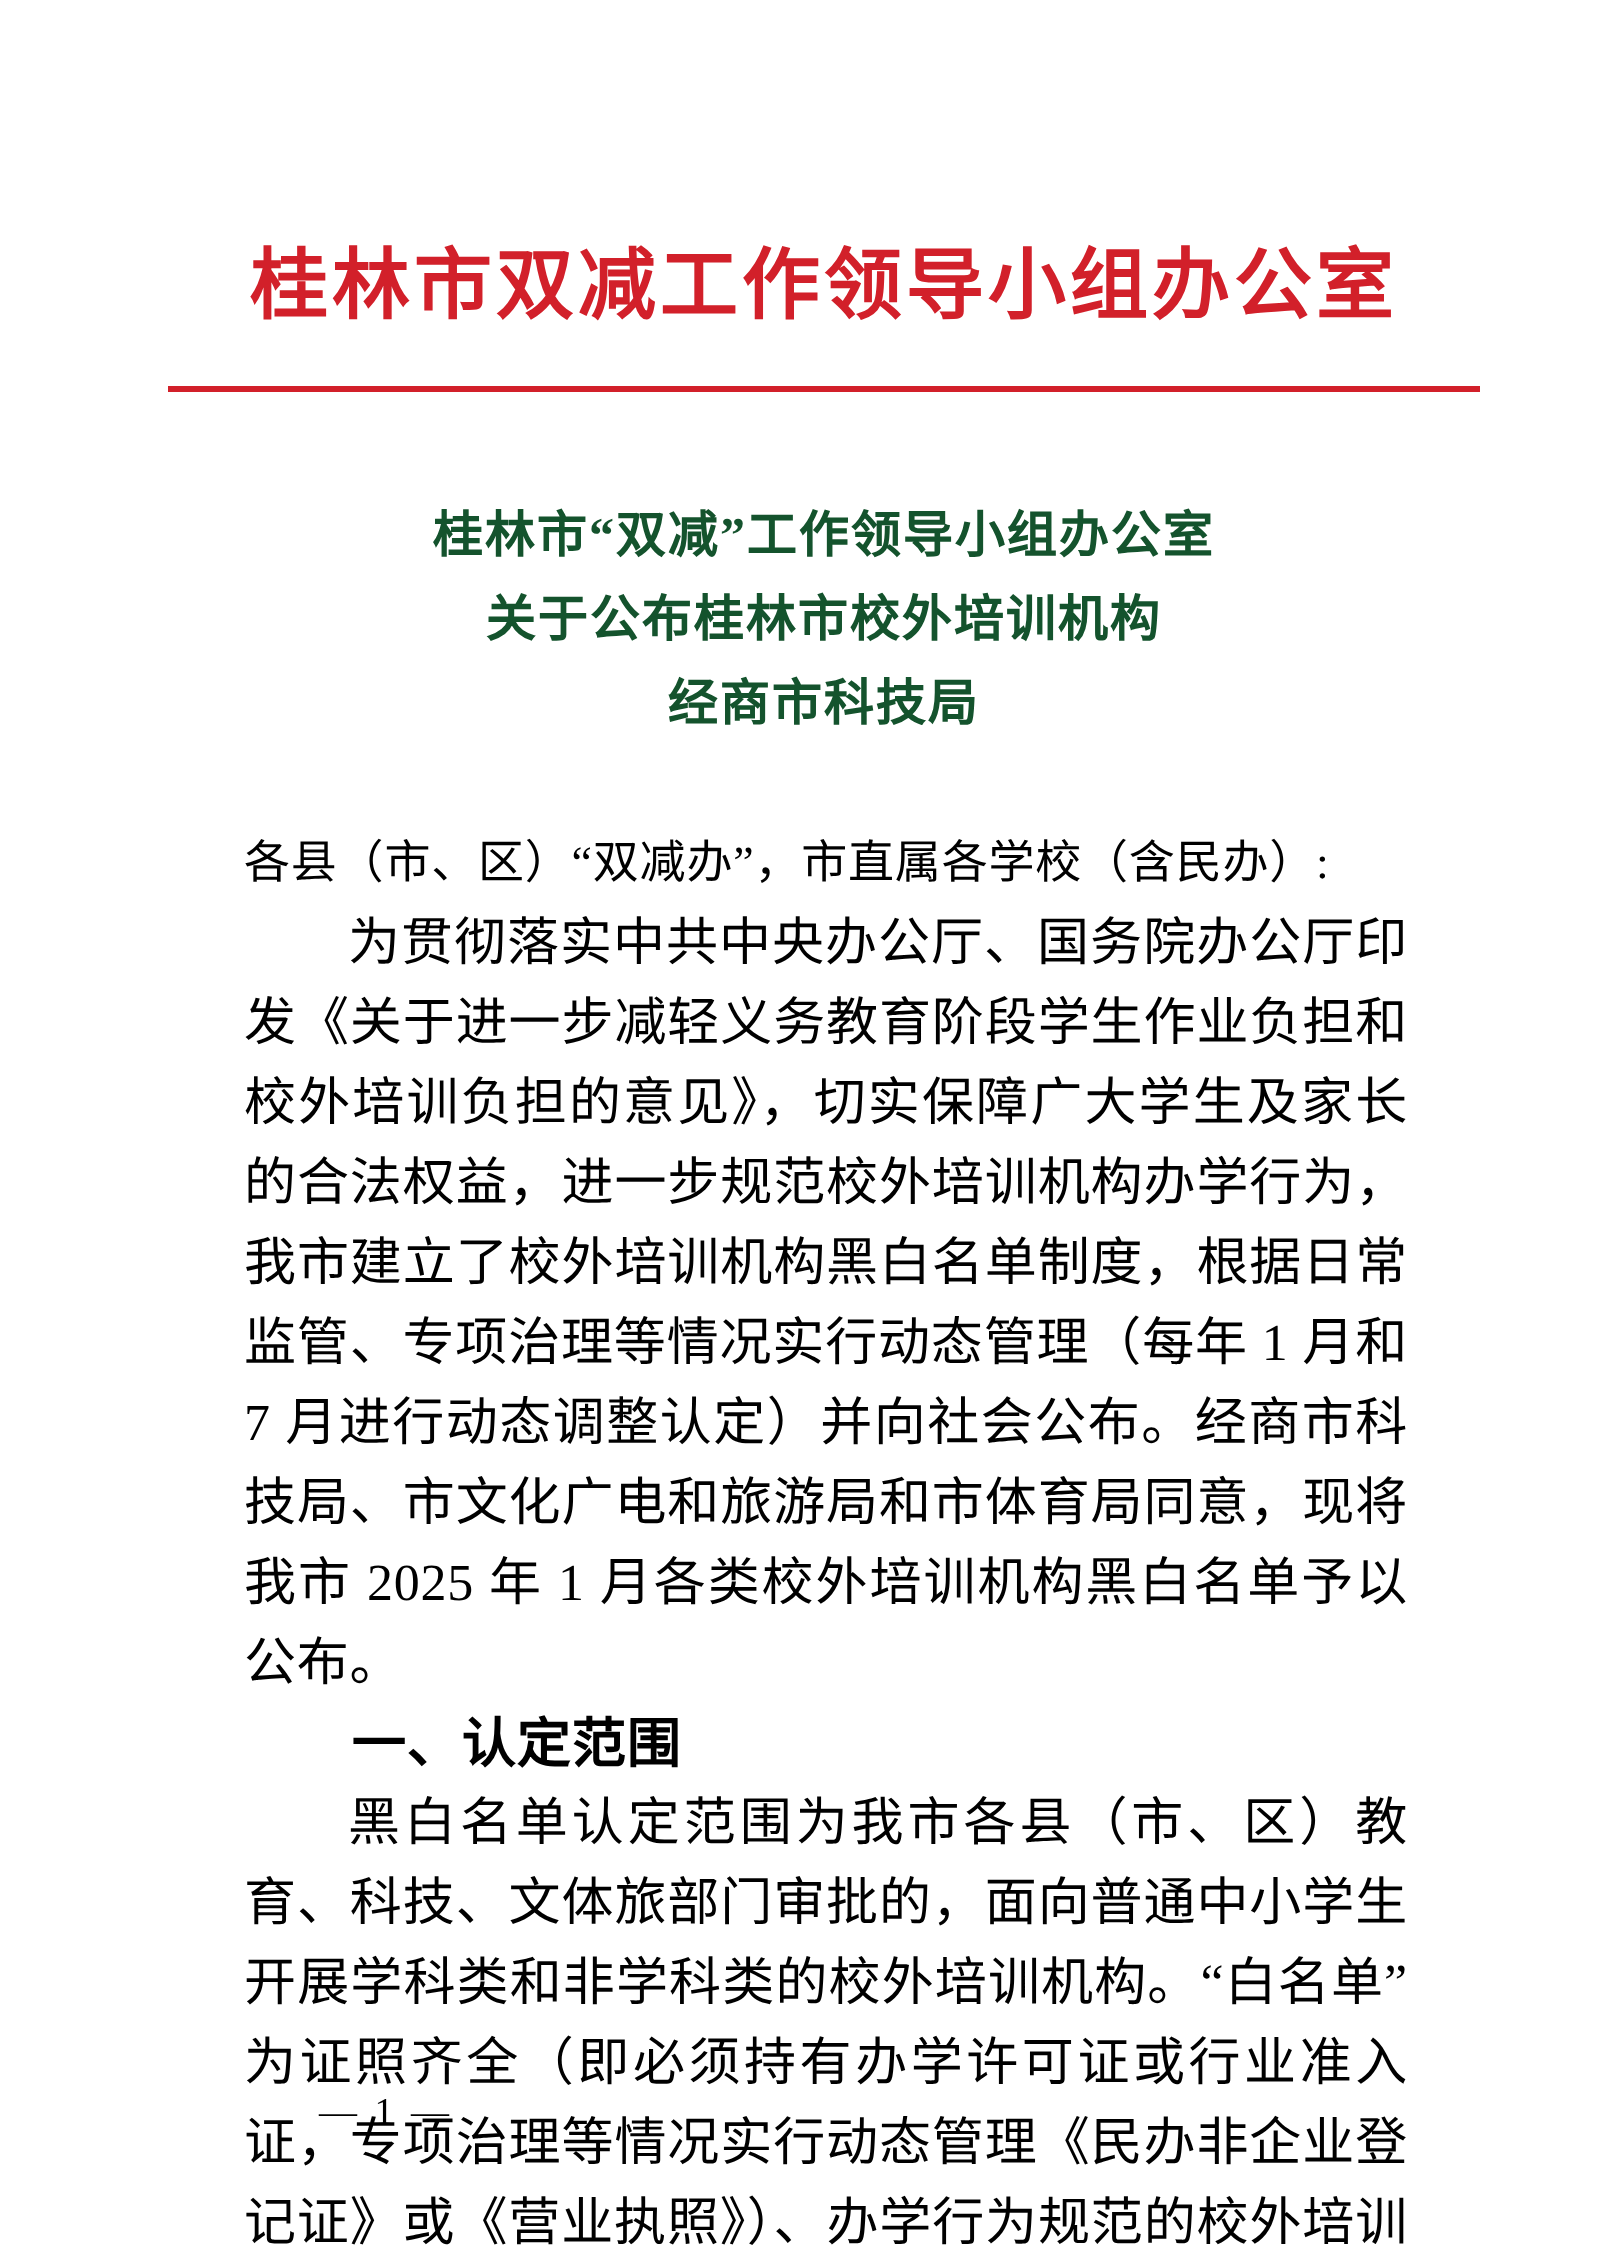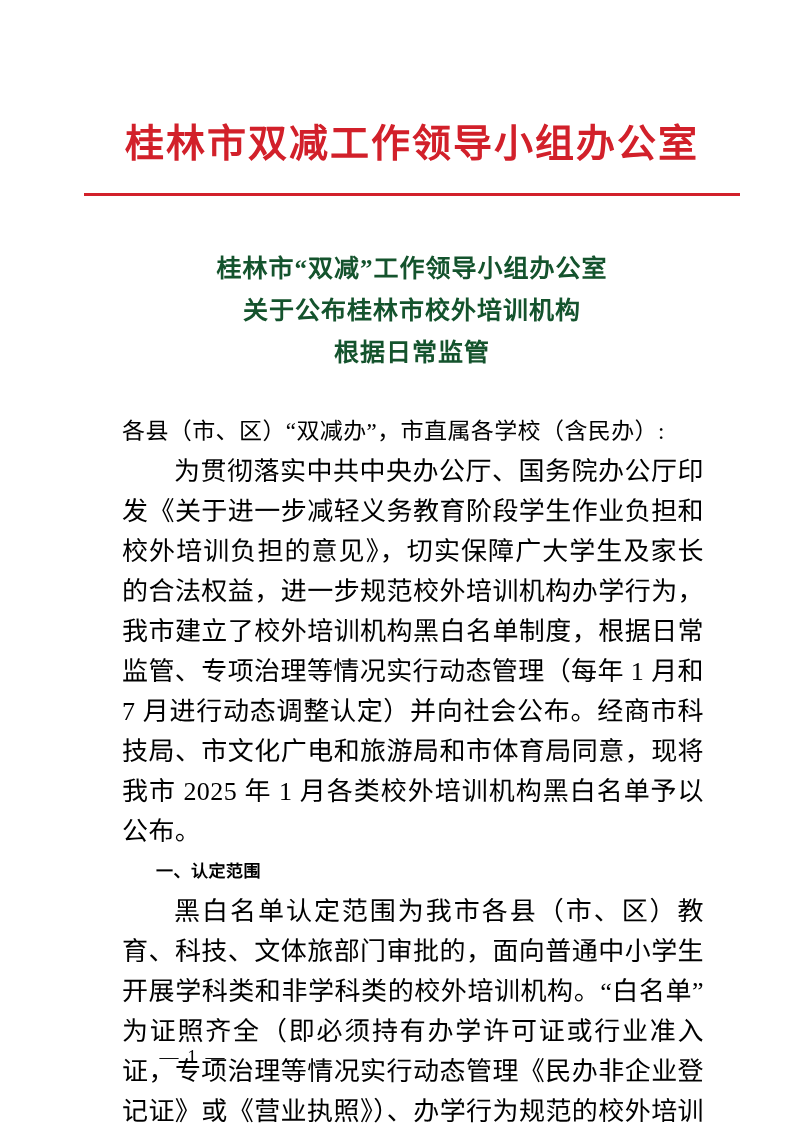--- a/index.html
+++ b/index.html
@@ -80,21 +80,21 @@
     margin: 0;
     font-size: 26px;
     line-height: 40px;
     letter-spacing: 0.4px;
     text-align: justify;
     text-justify: inter-ideograph;
     text-indent: 2em;
   }
   h2.section-head {
     margin: 0;
-    font-size: 17px;
+    font-size: 27px;
     line-height: 40px;
     letter-spacing: 0.5px;
     font-weight: bold;
     text-indent: 2em;
     font-family: "Liberation Sans", "DejaVu Sans", sans-serif;
   }
 
   
   .page-number {
     position: absolute;
@@ -117,21 +117,21 @@
 <div class="page">
 
   <div class="letterhead">
     <div class="letterhead-title">桂林市双减工作领导小组办公室</div>
     <div class="letterhead-rule"></div>
   </div>
 
   <div class="doc-title">
     <div>桂林市“双减”工作领导小组办公室</div>
     <div>关于公布桂林市校外培训机构</div>
-    <div>根据日常监管</div>
+    <div>经商市科技局</div>
   </div>
 
   <div class="body-wrap">
     <div class="salutation">各县（市、区）“双减办”，市直属各学校（含民办）:</div>
 
     <p class="para">为贯彻落实中共中央办公厅、国务院办公厅印发《关于进一步减轻义务教育阶段学生作业负担和校外培训负担的意见》，切实保障广大学生及家长的合法权益，进一步规范校外培训机构办学行为，我市建立了校外培训机构黑白名单制度，根据日常监管、专项治理等情况实行动态管理（每年 1 月和 7 月进行动态调整认定）并向社会公布。经商市科技局、市文化广电和旅游局和市体育局同意，现将我市 2025 年 1 月各类校外培训机构黑白名单予以公布。</p>
 
     <h2 class="section-head">一、认定范围</h2>
 
     <p class="para">黑白名单认定范围为我市各县（市、区）教育、科技、文体旅部门审批的，面向普通中小学生开展学科类和非学科类的校外培训机构。“白名单”为证照齐全（即必须持有办学许可证或行业准入证，专项治理等情况实行动态管理《民办非企业登记证》或《营业执照》）、办学行为规范的校外培训机构。“黑名单”为有重大</p>

